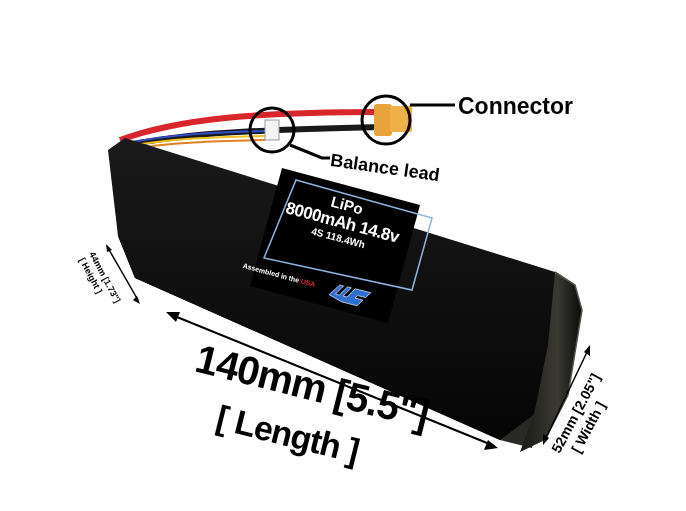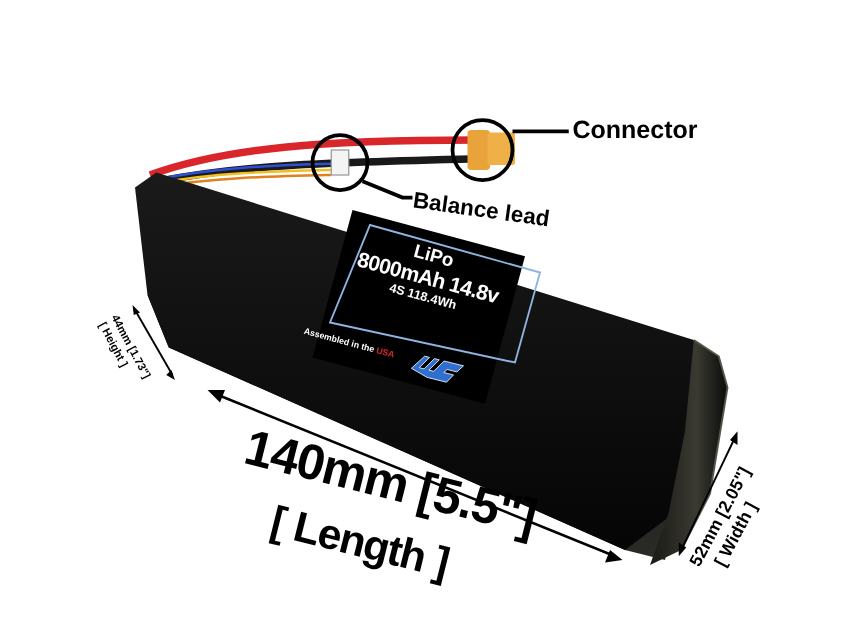--- a/index.html
+++ b/index.html
@@ -88,21 +88,21 @@
 <div style="position:absolute;left:268px;top:196px;width:150px;transform:rotate(15deg);transform-origin:center center;">
   <div class="battery-label-text" style="position:relative;font-size:15px;">LiPo</div>
   <div class="battery-label-text" style="position:relative;font-size:17px;letter-spacing:-0.5px;">8000mAh 14.8v</div>
   <div class="battery-label-text" style="position:relative;font-size:10px;">4S 118.4Wh</div>
 </div>
 <div style="position:absolute;left:244px;top:262px;transform:rotate(15deg);transform-origin:left top;font-size:7px;color:#fff;font-weight:bold;white-space:nowrap;">
   <span>Assembled in the</span>
   <span style="color:#d8262b;">USA</span>
 </div>
 
-<div class="lbl" style="left:458px;top:93px;font-size:20px;">Connector</div>
+<div class="lbl" style="left:458px;top:93px;font-size:23px;">Connector</div>
 <div class="lbl" style="left:332px;top:150px;font-size:18px;transform:rotate(8deg);">Balance lead</div>
 
 <div class="lbl" style="left:202px;top:336px;font-size:40px;letter-spacing:-1px;transform:rotate(14deg);">140mm [5.5"]</div>
 <div class="lbl" style="left:222px;top:398px;font-size:34px;letter-spacing:-1px;transform:rotate(14deg);">[ Length ]</div>
 
 <div class="lbl" style="left:96px;top:250px;font-size:9px;transform:rotate(62deg);">44mm [1.73"]</div>
 <div class="lbl" style="left:86px;top:256px;font-size:9px;transform:rotate(62deg);">[ Height ]</div>
 
 <div class="lbl" style="left:548px;top:448px;font-size:14px;transform:rotate(-62deg);">52mm [2.05"]</div>
 <div class="lbl" style="left:568px;top:448px;font-size:14px;transform:rotate(-62deg);">[ Width ]</div>

